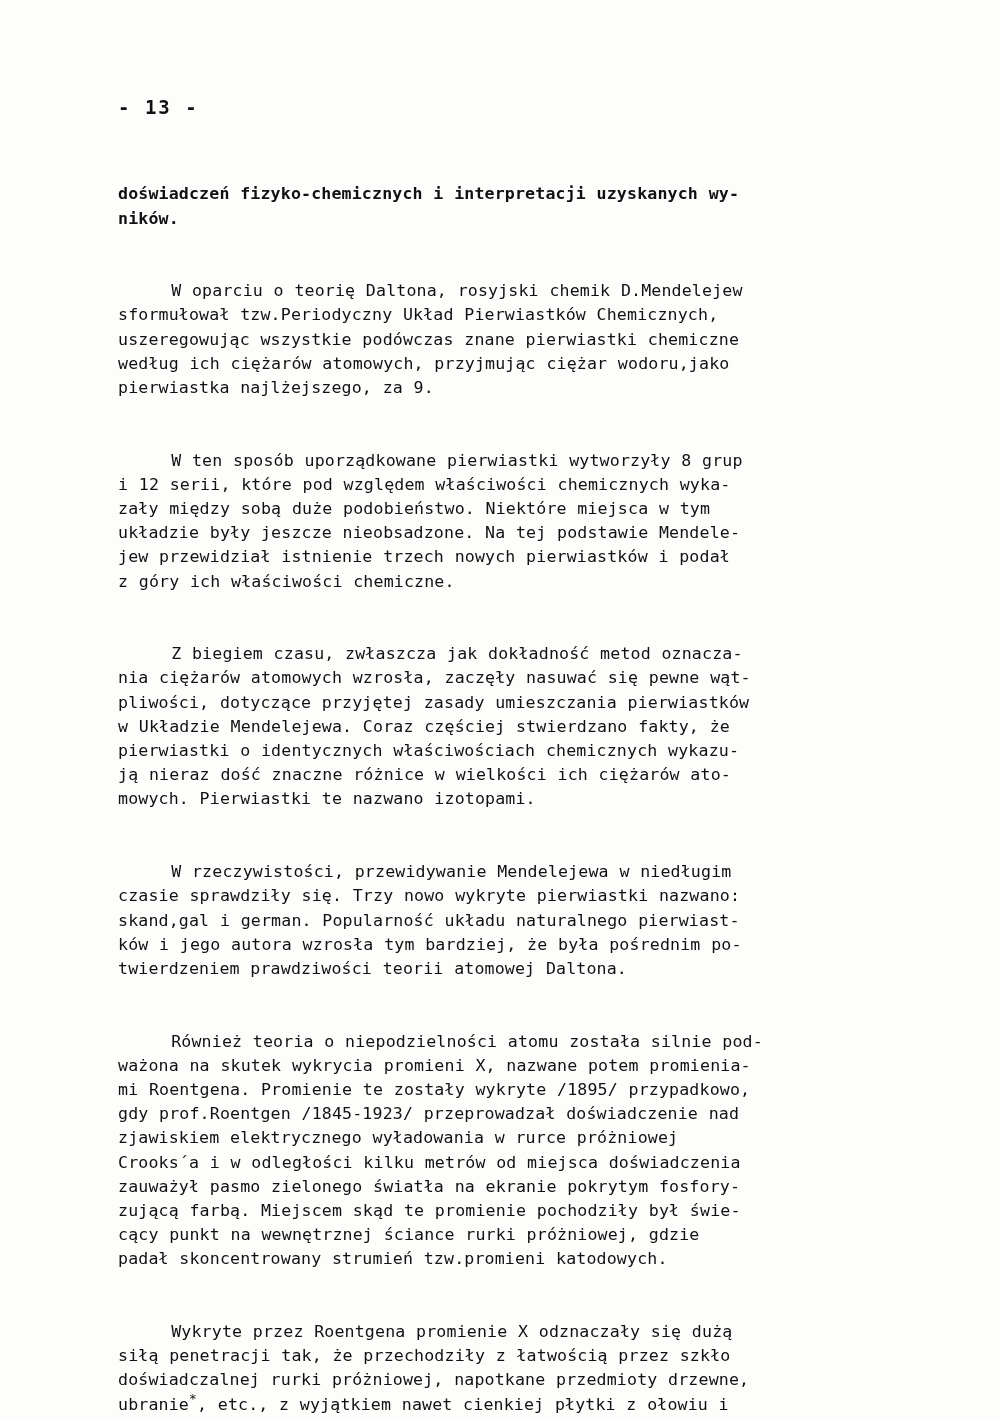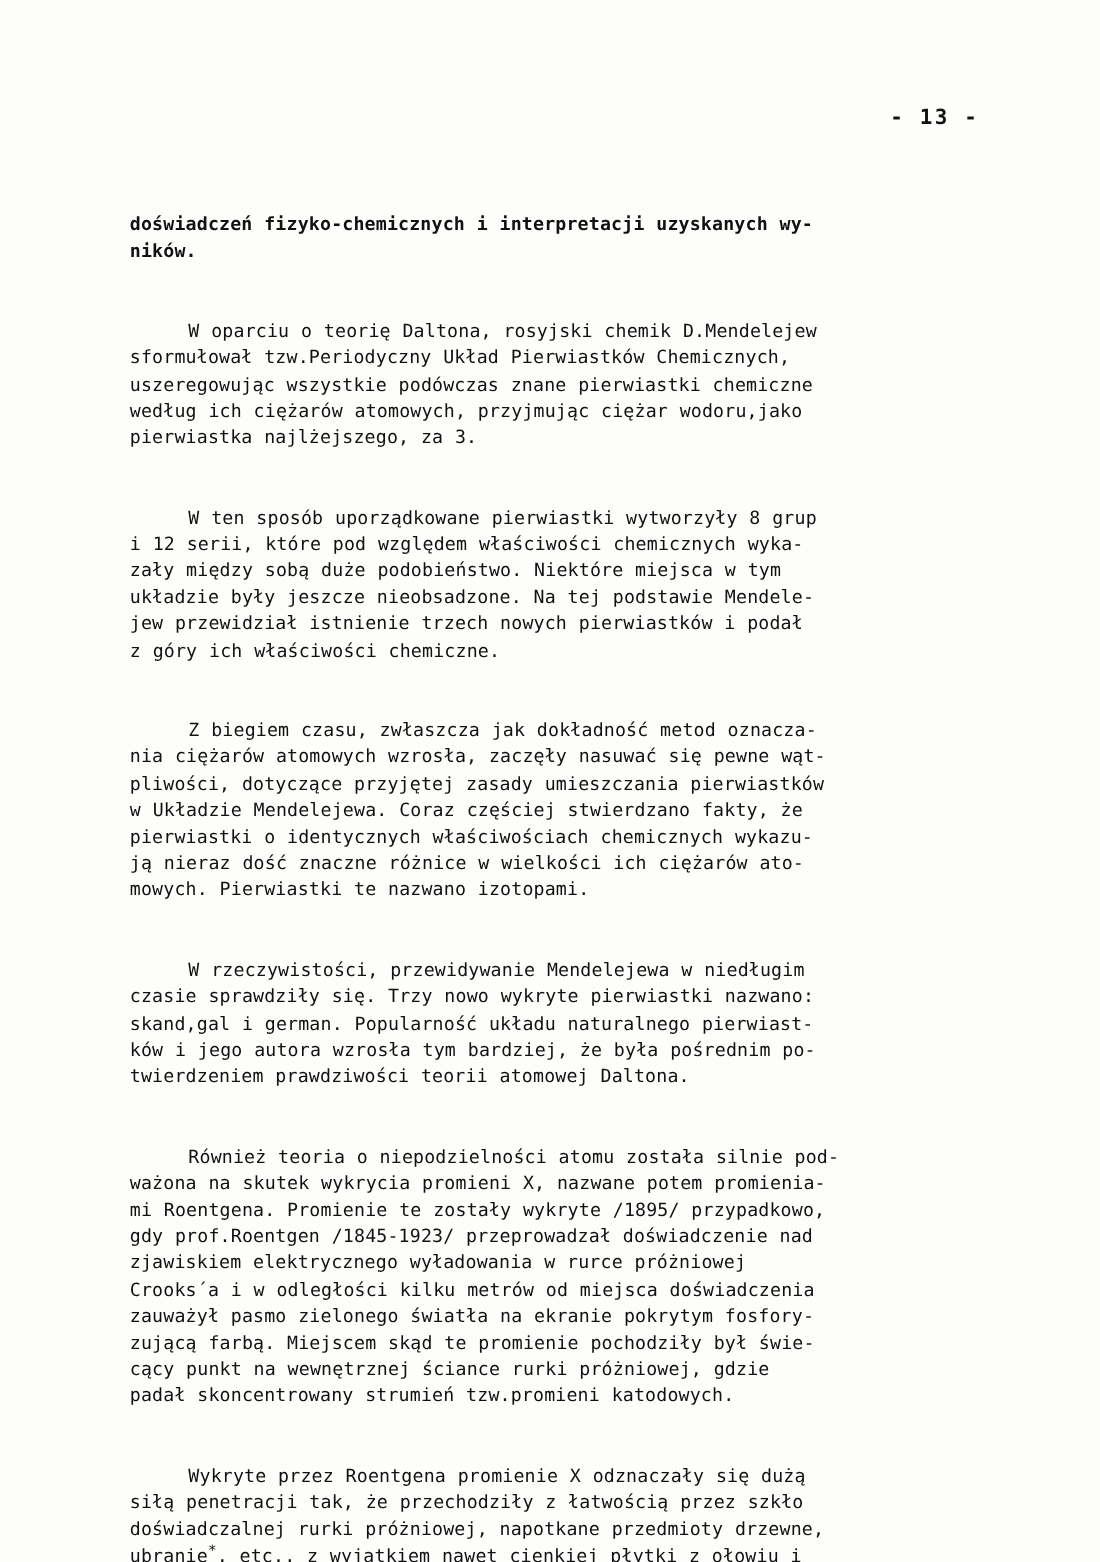--- a/index.html
+++ b/index.html
@@ -15,24 +15,24 @@
   }
   .page {
     position: relative;
     width: 1000px;
     height: 1420px;
     box-sizing: border-box;
     padding: 96px 110px 40px 118px;
     background: #fdfdfb;
   }
   .page-number {
-    text-align: right;
+    text-align: left;
     font-size: 19px;
     letter-spacing: 2px;
-    margin: 0 0 26px 0;
+    margin: 0 0 16px 0;
     font-weight: 700;
   }
   .body-text {
     font-size: 16.6px;
     line-height: 24.2px;
     letter-spacing: 0.15px;
     white-space: pre-wrap;
     word-spacing: 0.5px;
   }
   .para {
@@ -54,21 +54,21 @@
 
   <div class="page-number">-   13   -</div>
 
   <div class="body-text">
     <p class="para bold">doświadczeń fizyko-chemicznych i interpretacji uzyskanych wy-
 ników.</p>
     <p class="para">     W oparciu o teorię Daltona, rosyjski chemik D.Mendelejew
 sformułował tzw.Periodyczny Układ Pierwiastków Chemicznych,
 uszeregowując wszystkie podówczas znane pierwiastki chemiczne
 według ich ciężarów atomowych, przyjmując ciężar wodoru,jako
-pierwiastka najlżejszego, za 3.</p>
+pierwiastka najlżejszego, za 9.</p>
     <p class="para">     W ten sposób uporządkowane pierwiastki wytworzyły 8 grup
 i 12 serii, które pod względem właściwości chemicznych wyka-
 zały między sobą duże podobieństwo. Niektóre miejsca w tym
 układzie były jeszcze nieobsadzone. Na tej podstawie Mendele-
 jew przewidział istnienie trzech nowych pierwiastków i podał
 z góry ich właściwości chemiczne.</p>
     <p class="para">     Z biegiem czasu, zwłaszcza jak dokładność metod oznacza-
 nia ciężarów atomowych wzrosła, zaczęły nasuwać się pewne wąt-
 pliwości, dotyczące przyjętej zasady umieszczania pierwiastków
 w Układzie Mendelejewa. Coraz częściej stwierdzano fakty, że

